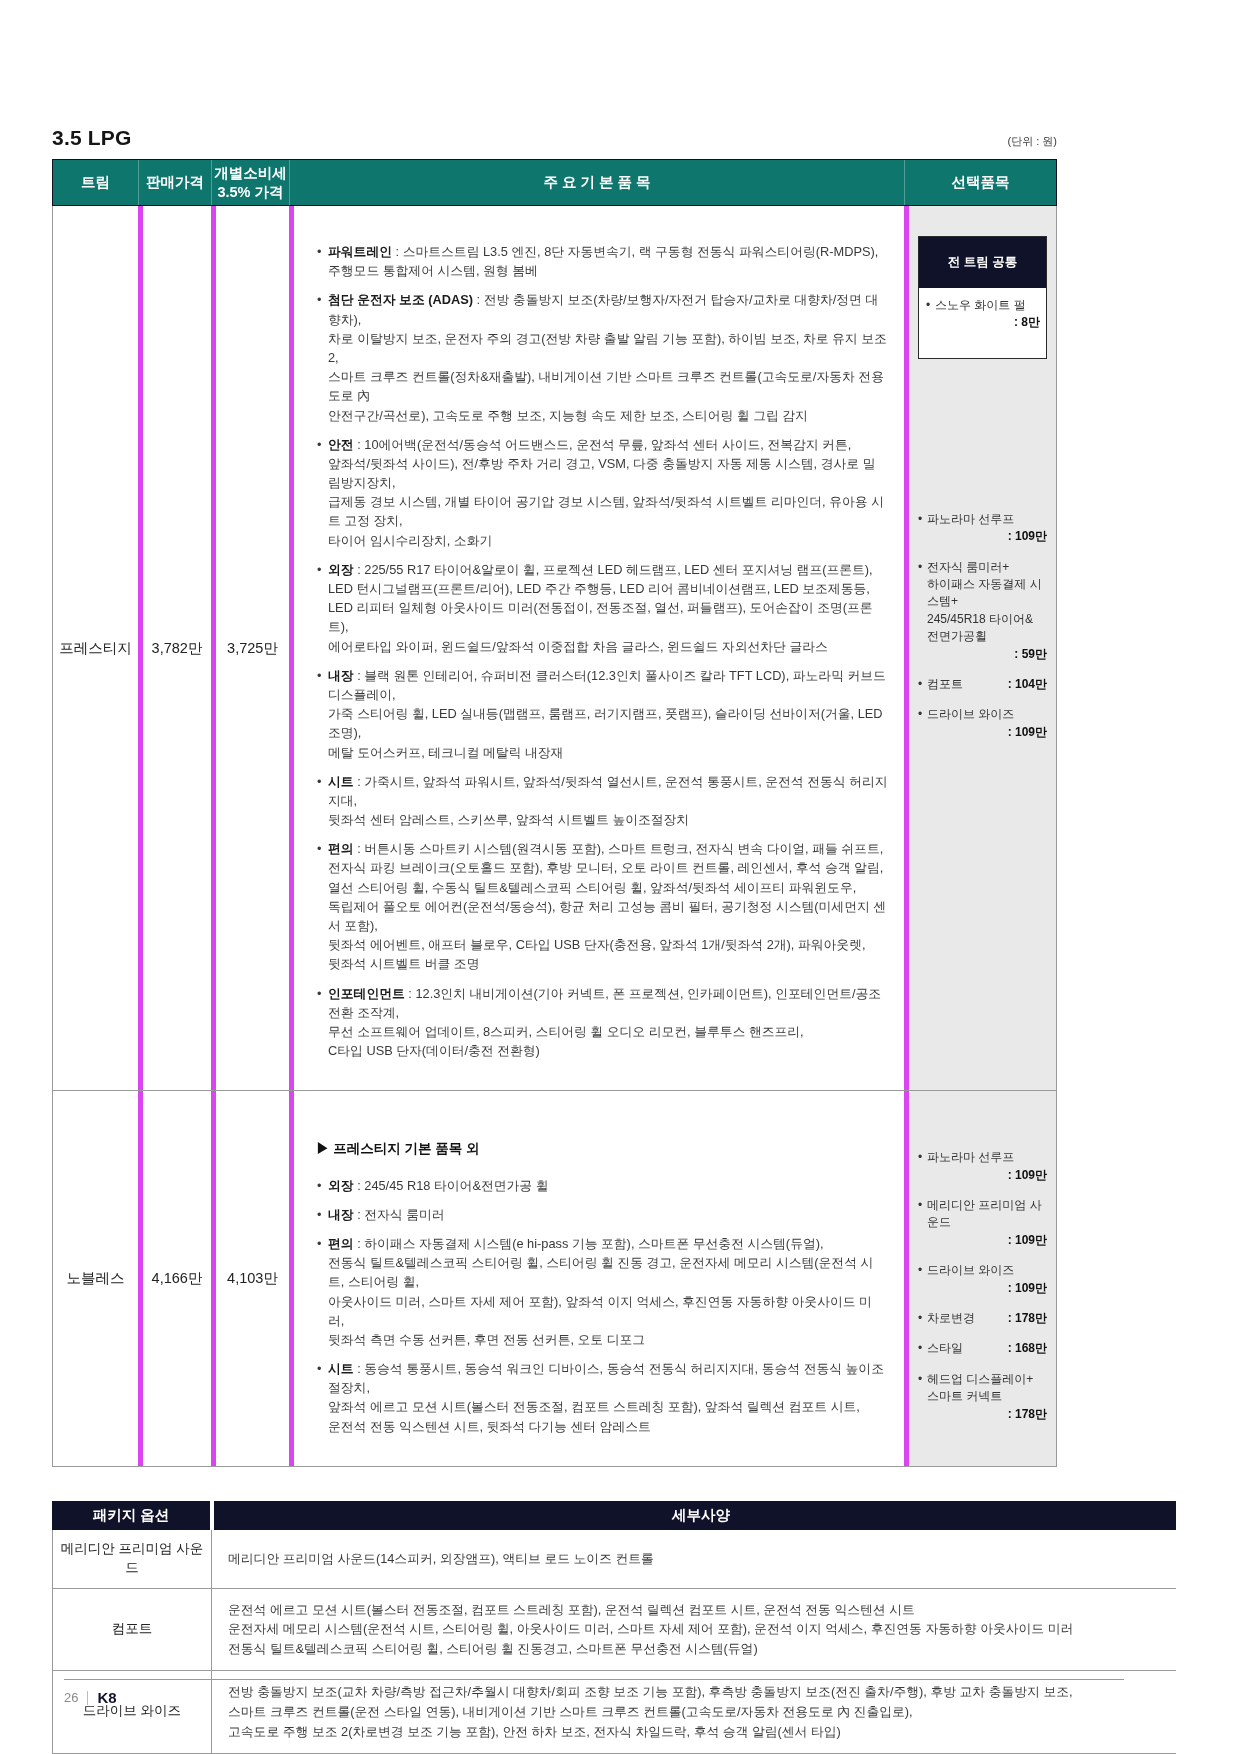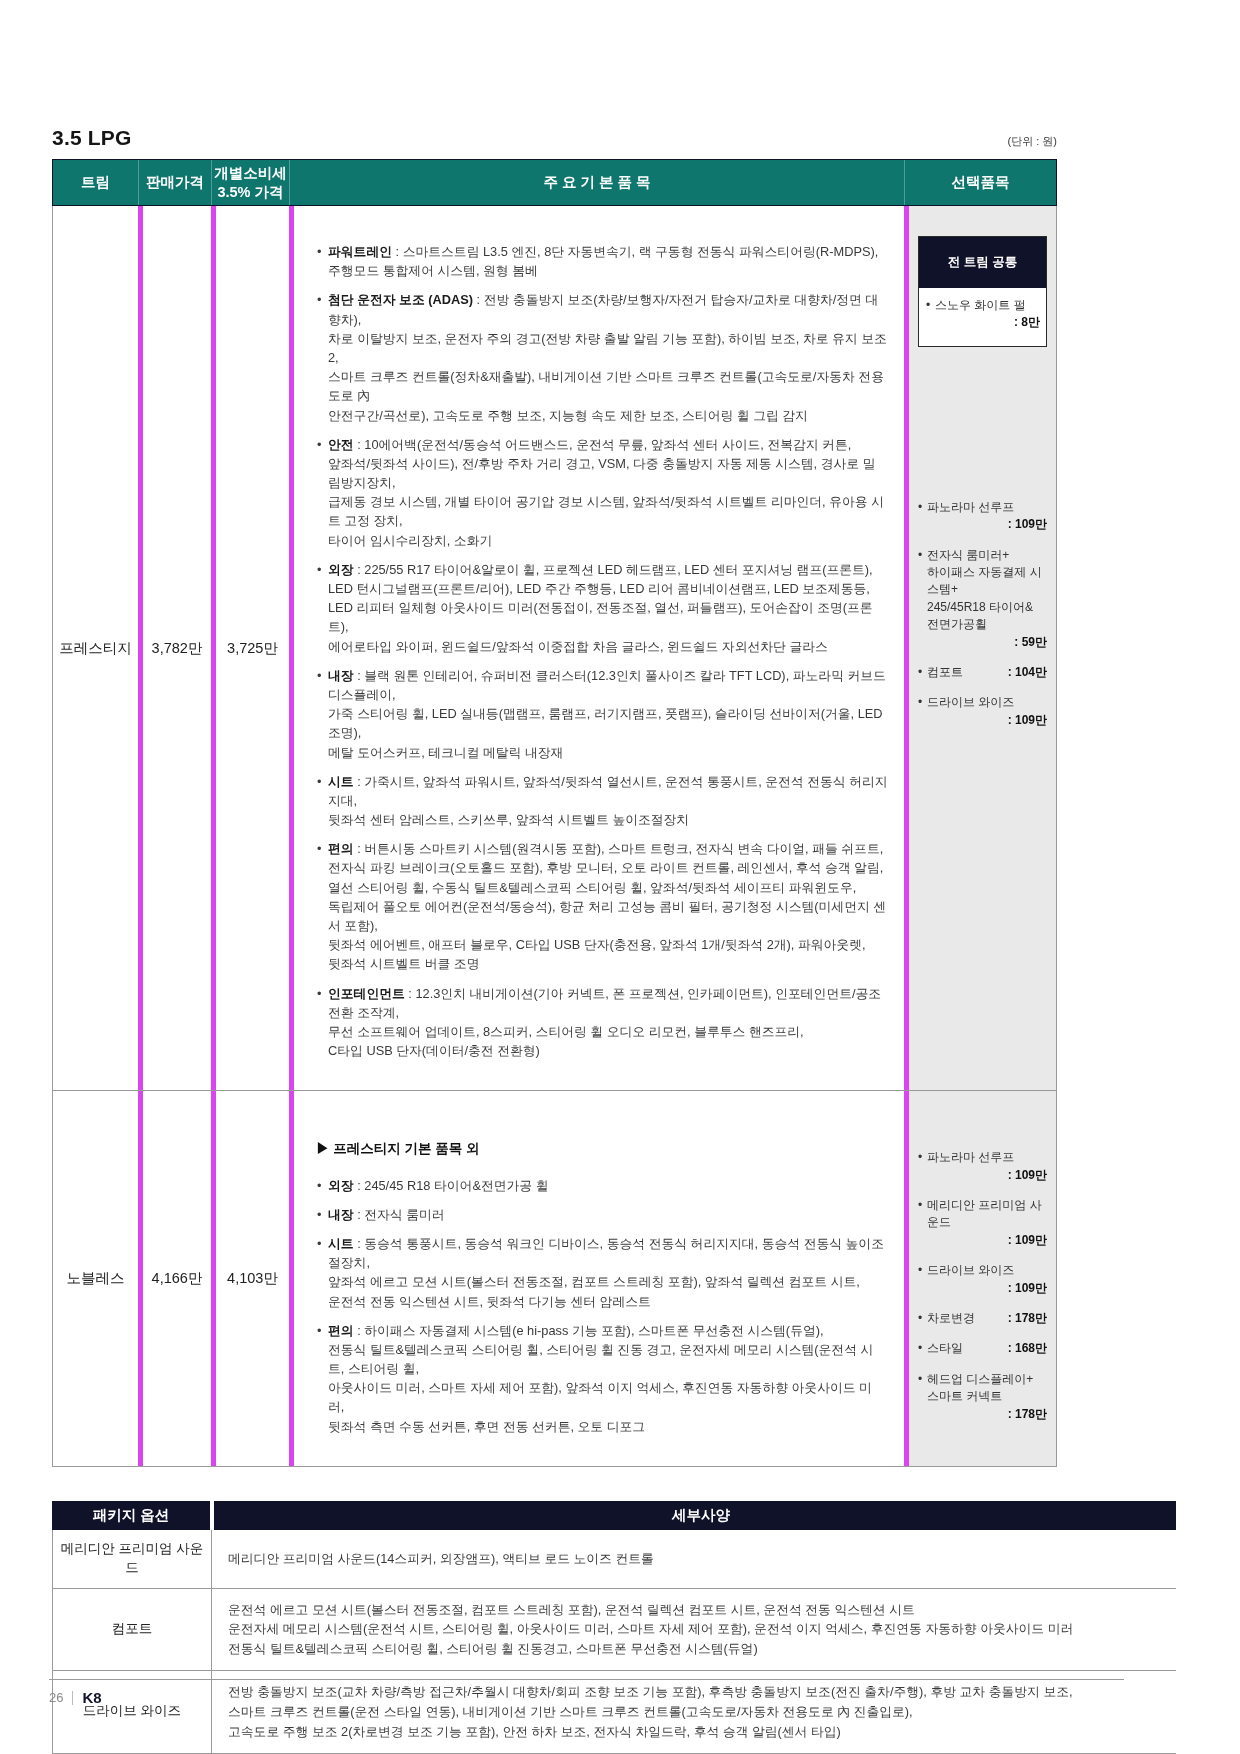--- a/index.html
+++ b/index.html
@@ -50,21 +50,21 @@
   .feat-note { font-weight: bold; color: #111111; font-size: 13.5px; margin-bottom: 16px; }
 
   .common-box { border: 1px solid #2a2a2a; background: #ffffff; margin-bottom: 152px; }
   .common-title { background: #10122a; color: #ffffff; text-align: center; font-size: 12.5px; font-weight: bold; padding: 17px 2px; }
   .common-item { padding: 9px 6px 10px 7px; }
 
   .opt { position: relative; padding-left: 9px; display: flex; flex-wrap: wrap; justify-content: space-between; align-items: flex-end; margin-bottom: 13px; line-height: 1.45; color: #333333; }
   .opt::before { content: "•"; position: absolute; left: 0; top: 0; color: #333333; }
   .opt-label { white-space: pre-line; }
   .opt-price { font-weight: bold; color: #0f0f0f; margin-left: auto; white-space: nowrap; }
-  .common-item .opt { margin-bottom: 4px; }
+  .common-item .opt { margin-bottom: 16px; }
 
   
   .pkg-table { width: 1136px; margin-top: 34px; }
   .pkg-hdr, .pkg-row { display: grid; grid-template-columns: 158px 1fr; }
   .pkg-hdr { background: #10122a; }
   .pkg-hdr-cell {
     display: flex; align-items: center; justify-content: center;
     min-height: 29px; color: #ffffff; font-size: 14.5px; font-weight: bold;
   }
   .pkg-hdr-cell.right { border-left: 4px solid #ffffff; }
@@ -72,21 +72,21 @@
   .pkg-name {
     display: flex; align-items: center; justify-content: center; text-align: center;
     padding: 10px 6px; font-size: 13.5px; color: #222222; white-space: pre-line; line-height: 1.4;
   }
   .pkg-detail {
     border-left: 1px solid #9a9a9a; padding: 11px 16px; font-size: 12.8px;
     line-height: 1.55; white-space: pre-line; display: flex; align-items: center; color: #3a3a3a;
   }
 
   
-  .footer { position: absolute; left: 49px; right: 52px; bottom: 48px; border-top: 1px solid #9a9a9a; padding-top: 9px; display: flex; align-items: center; }
+  .footer { position: absolute; left: 64px; right: 52px; bottom: 48px; border-top: 1px solid #9a9a9a; padding-top: 9px; display: flex; align-items: center; }
   .footer-page { color: #8a8a8a; font-size: 13px; margin-right: 9px; }
   .footer-divider { width: 1px; height: 14px; background: #bcbcbc; margin-right: 9px; }
   .footer-model { color: #10122a; font-weight: bold; font-size: 15px; }
 </style>
 </head>
 <body>
 
 <div class="page">
   <div class="content">
 
@@ -172,27 +172,27 @@
       </div>
 
       <div class="trow row-noblesse">
         <div class="tcell cell-trim">노블레스</div>
         <div class="tcell cell-price">4,166만</div>
         <div class="tcell cell-tax">4,103만</div>
         <div class="tcell cell-features">
           <div class="feat-note">▶ 프레스티지 기본 품목 외</div>
           <div class="feat"><span class="feat-label">외장</span><span class="feat-text"> : 245/45 R18 타이어&amp;전면가공 휠</span></div>
           <div class="feat"><span class="feat-label">내장</span><span class="feat-text"> : 전자식 룸미러</span></div>
-          <div class="feat"><span class="feat-label">시트</span><span class="feat-text"> : 동승석 통풍시트, 동승석 워크인 디바이스, 동승석 전동식 허리지지대, 동승석 전동식 높이조절장치,
-앞좌석 에르고 모션 시트(볼스터 전동조절, 컴포트 스트레칭 포함), 앞좌석 릴렉션 컴포트 시트,
-운전석 전동 익스텐션 시트, 뒷좌석 다기능 센터 암레스트</span></div>
           <div class="feat"><span class="feat-label">편의</span><span class="feat-text"> : 하이패스 자동결제 시스템(e hi-pass 기능 포함), 스마트폰 무선충전 시스템(듀얼),
 전동식 틸트&amp;텔레스코픽 스티어링 휠, 스티어링 휠 진동 경고, 운전자세 메모리 시스템(운전석 시트, 스티어링 휠,
 아웃사이드 미러, 스마트 자세 제어 포함), 앞좌석 이지 억세스, 후진연동 자동하향 아웃사이드 미러,
 뒷좌석 측면 수동 선커튼, 후면 전동 선커튼, 오토 디포그</span></div>
+          <div class="feat"><span class="feat-label">시트</span><span class="feat-text"> : 동승석 통풍시트, 동승석 워크인 디바이스, 동승석 전동식 허리지지대, 동승석 전동식 높이조절장치,
+앞좌석 에르고 모션 시트(볼스터 전동조절, 컴포트 스트레칭 포함), 앞좌석 릴렉션 컴포트 시트,
+운전석 전동 익스텐션 시트, 뒷좌석 다기능 센터 암레스트</span></div>
         </div>
         <div class="tcell cell-options">
           <div class="opt">
             <span class="opt-label">파노라마 선루프</span>
             <span class="opt-price">: 109만</span>
           </div>
           <div class="opt">
             <span class="opt-label">메리디안 프리미엄 사운드</span>
             <span class="opt-price">: 109만</span>
           </div>

